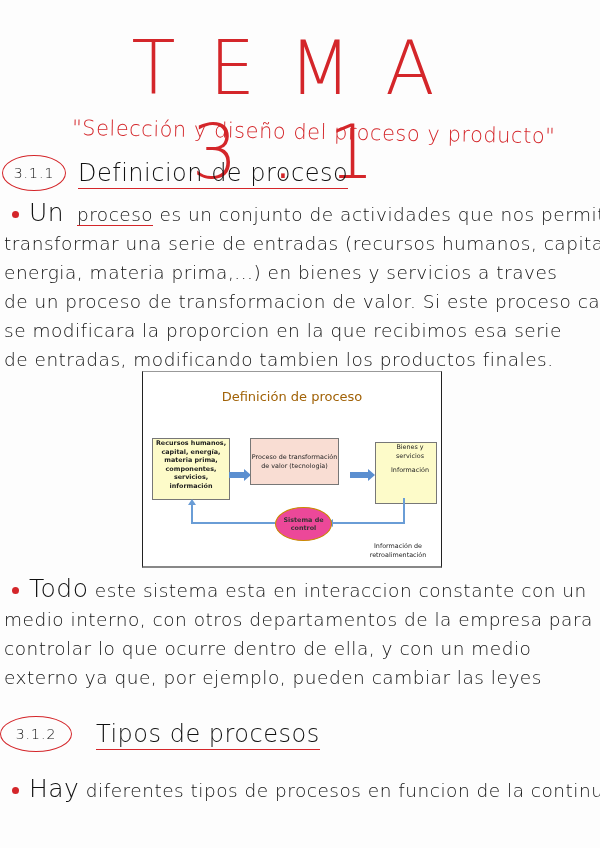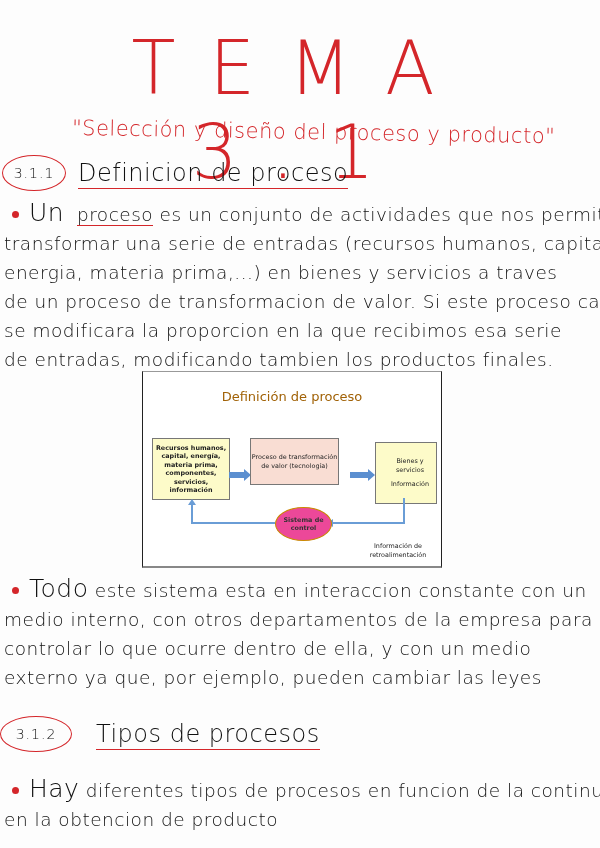--- a/index.html
+++ b/index.html
@@ -47,21 +47,21 @@
   #para2 { top: 574px; }
   #para3 { top: 774px; }
 
   
   #diagram {
     left: 142px; top: 371px; width: 298px; height: 194px; background: #fff;
     border: 1px solid #222; border-top-color: #999; border-bottom: 2px solid #888;
     font-family: "DejaVu Sans", sans-serif; color: #222;
   }
   #diag-title { position: absolute; left: 0; width: 100%; top: 17px; text-align: center; font-size: 13px; color: #a16207; }
-  .dbox { position: absolute; border: 1px solid #777; font-size: 6.4px; line-height: 8.5px; text-align: center; display: flex; flex-direction: column; justify-content: center; }
+  .dbox { position: absolute; border: 1px solid #777; font-size: 6.4px; line-height: 8.5px; text-align: center; display: flex; flex-direction: column; justify-content: flex-start; }
   #box-in { left: 9px; top: 66px; width: 76px; height: 60px; background: #fdfbc9; font-weight: bold; }
   #box-proc { left: 107px; top: 66px; width: 89px; height: 47px; background: #f9ddd3; justify-content: flex-start; padding-top: 14px; box-sizing: border-box; }
   #box-out { left: 232px; top: 70px; width: 52px; height: 60px; background: #fdfbc9; padding-left: 8px; }
   #box-out .gap { height: 6px; }
   .arrow-fat { position: absolute; height: 6px; background: #5b8fd0; }
   .arrow-fat::after { content: ""; position: absolute; right: -6px; top: -3px; border-left: 7px solid #5b8fd0; border-top: 6px solid transparent; border-bottom: 6px solid transparent; }
   #arr1 { left: 86px; top: 100px; width: 16px; }
   #arr2 { left: 207px; top: 100px; width: 19px; }
   .fb-line { position: absolute; background: #6a9dd6; }
   #fb-down { left: 260px; top: 126px; width: 2px; height: 26px; }
@@ -143,14 +143,13 @@
 
 <div id="sec2" class="abs section-head">
   <span class="sec-num hand">3.1.2</span>
   <span class="sec-title hand">Tipos de procesos</span>
 </div>
 
 <div id="para3" class="abs para hand">
   <span class="line">
     <span class="bullet"></span><span class="big">Hay</span><span> diferentes tipos de procesos en funcion de la continuidad</span>
   </span>
-  <span class="line">en la obtencion de producto</span>
 </div>
 
 </body></html>

